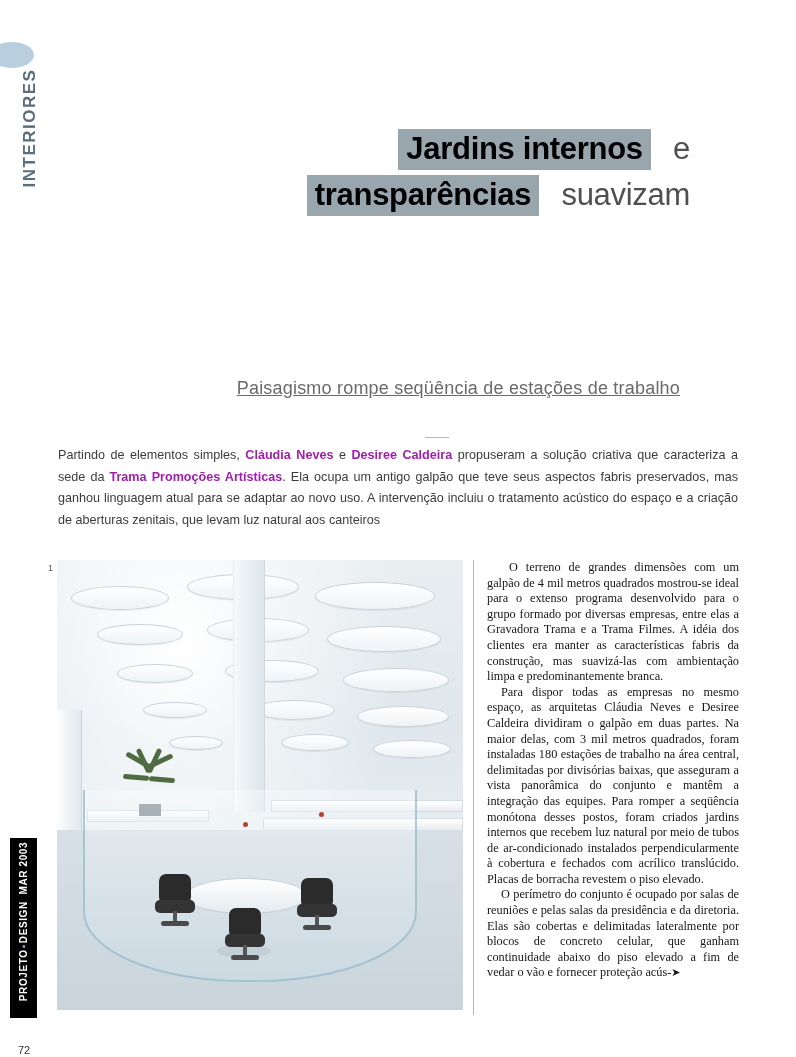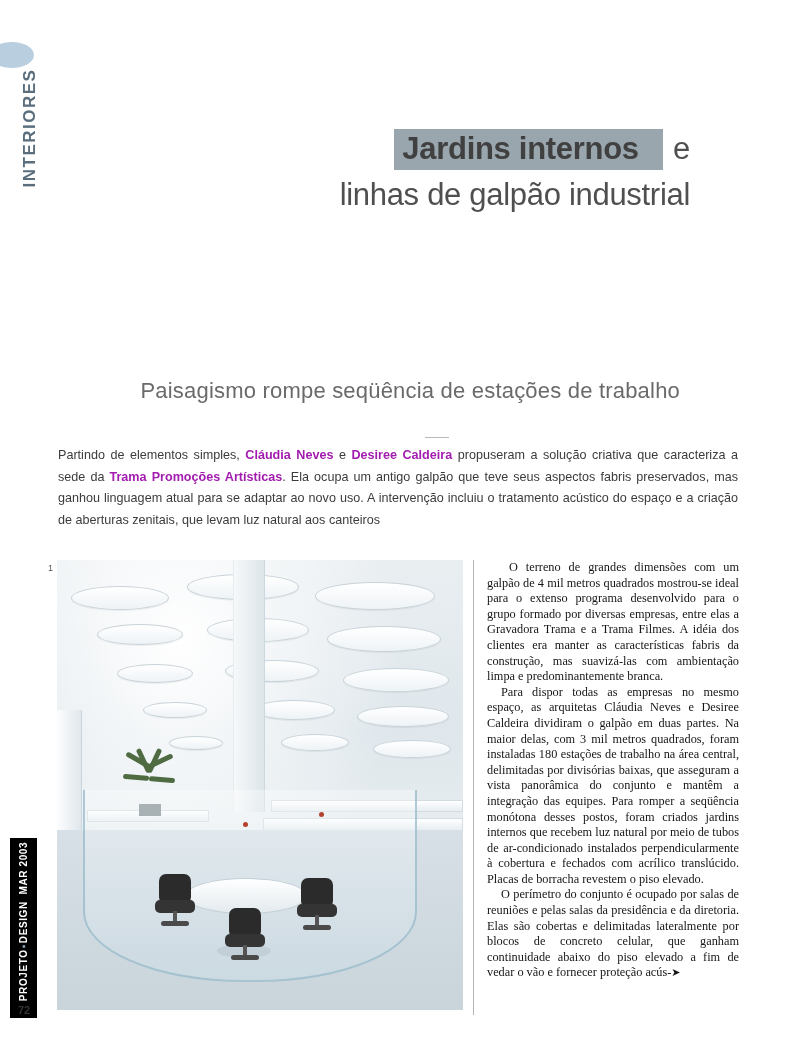--- a/index.html
+++ b/index.html
@@ -69,24 +69,23 @@
     text-align: center;
     white-space: nowrap;
   }
   .rail-black-text .sep {
     color: #8ea7bb;
     padding: 0 1px;
   }
   .page-number {
     position: absolute;
     left: 18px;
-    top: 1004px;
+    top: 1044px;
     font-size: 11px;
     color: #333;
-    font-weight: bold;
   }
 
   
   .headline {
     position: absolute;
     left: 130px;
     top: 126px;
     width: 560px;
     text-align: right;
     font-family: "Liberation Sans", sans-serif;
@@ -95,36 +94,37 @@
     color: #4f4f4f;
     font-weight: normal;
     letter-spacing: -0.3px;
   }
   .headline .hl-line {
     display: block;
     white-space: nowrap;
   }
   .hl-box {
     background: #9aa6ad;
-    color: #404040;
+    color: #000000;
     font-weight: bold;
-    padding: 2px 24px 4px 8px;
-    margin-right: 2px;
+    padding: 2px 8px 4px 8px;
+    margin-right: 14px;
   }
 
   
   .deck {
     position: absolute;
     left: 60px;
     top: 378px;
     width: 620px;
     text-align: right;
-    font-size: 22px;
+    font-size: 18px;
     color: #6a6a6a;
     letter-spacing: 0.2px;
+    text-decoration: underline;
   }
 
   
   .intro {
     position: absolute;
     left: 58px;
     top: 445px;
     width: 680px;
     font-size: 12.6px;
     line-height: 21.5px;
@@ -331,21 +331,21 @@
   <div class="rail-black">
     <div class="rail-black-text">
       <span>PROJETO</span><span class="sep">▪</span><span>DESIGN</span>&nbsp;&nbsp;<span>MAR 2003</span>
     </div>
   </div>
   <div class="page-number">72</div>
 </div>
 
 <div class="headline">
   <span class="hl-line"><span class="hl-box">Jardins internos</span><span> e</span></span>
-  <span class="hl-line">linhas de galpão industrial</span>
+  <span class="hl-line"><span class="hl-box">transparências</span><span> suavizam</span></span>
 </div>
 
 <div class="deck">Paisagismo rompe seqüência de estações de trabalho</div>
 
 <div class="intro-rule"></div>
 <div class="intro">
   <span>Partindo de elementos simples, </span><span class="hl-name">Cláudia Neves</span><span> e </span><span class="hl-name">Desiree Caldeira</span><span> propuseram a solução criativa que caracteriza a sede da </span><span class="hl-name">Trama Promoções Artísticas</span><span>. Ela ocupa um antigo galpão que teve seus aspectos fabris preservados, mas ganhou linguagem atual para se adaptar ao novo uso. A intervenção incluiu o tratamento acústico do espaço e a criação de aberturas zenitais, que levam luz natural aos canteiros</span>
 </div>
 
 <div class="photo-wrap">

